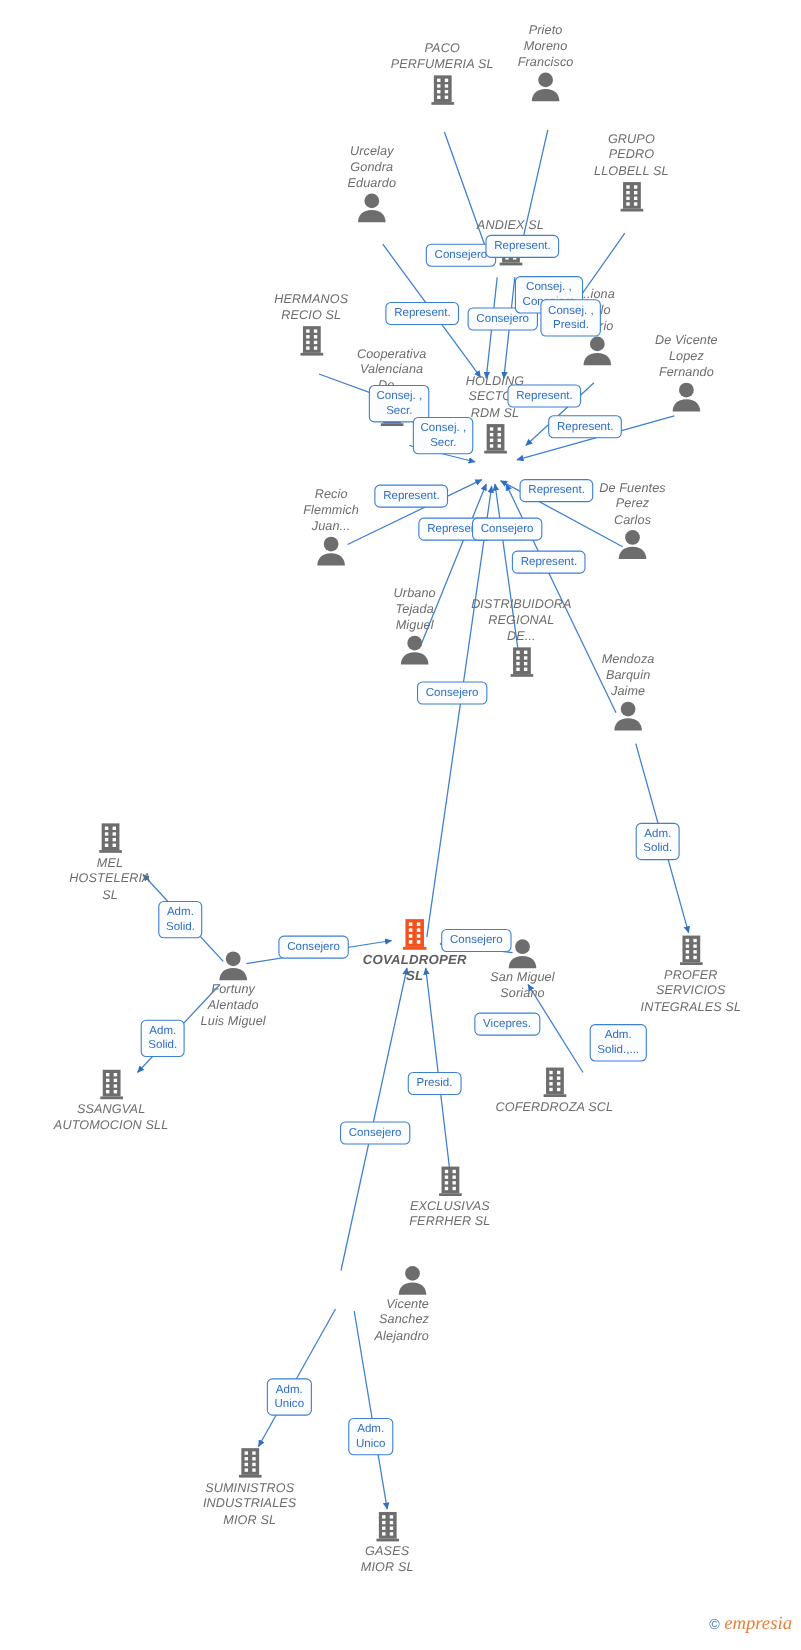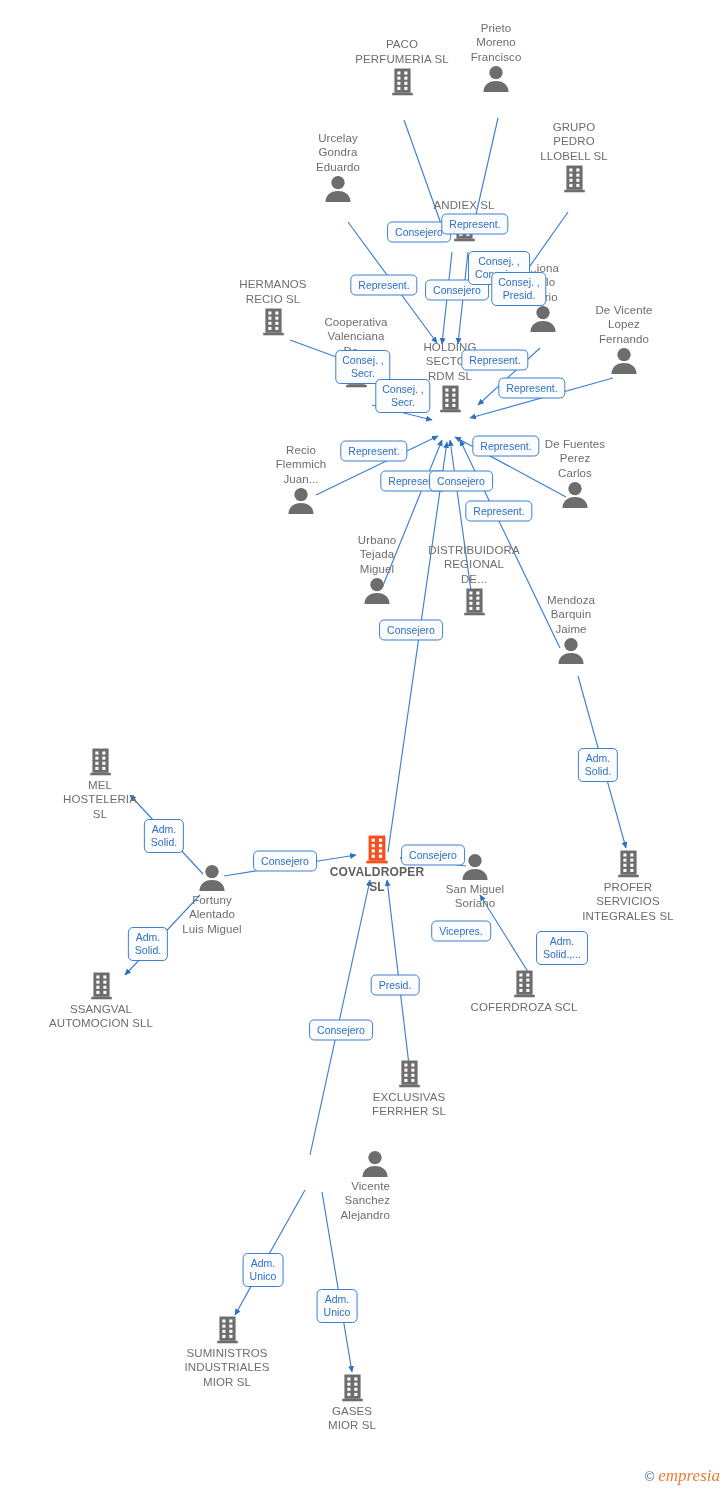--- a/index.html
+++ b/index.html
@@ -5,21 +5,21 @@
   html,body{margin:0;padding:0;background:#ffffff;}
   body{
     width:728px;height:1500px;position:relative;overflow:hidden;
     font-family:"Liberation Sans", sans-serif;
     -webkit-font-smoothing:antialiased;
   }
   #canvas{position:absolute;inset:0;width:728px;height:1500px;}
   svg.edges{position:absolute;left:0;top:0;width:728px;height:1500px;pointer-events:none;}
 
   
-  .node{position:absolute;transform:translate(-50%,0);text-align:center;width:150px;}
+  .node{position:absolute;transform:translate(-50%,0);text-align:center;width:150px;font-style:italic;}
   .node .glyph{display:block;margin:0 auto;line-height:0;}
   .node .nlabel{
     display:block;margin-top:1px;
     font-size:11.5px;line-height:14.6px;color:#6d6d6d;
     letter-spacing:.1px;white-space:pre-line;font-weight:400;
   }
   .node.label-above .nlabel{margin-top:0;margin-bottom:1px;}
   .node.highlight .nlabel{color:#5e5e5e;font-weight:700;font-size:12px;letter-spacing:.2px;}
 
   
@@ -145,21 +145,21 @@
               <rect x="19.5" y="6" width="4.2" height="4.2"></rect>
               <rect x="10" y="13" width="4.2" height="4.2"></rect>
               <rect x="19.5" y="13" width="4.2" height="4.2"></rect>
               <rect x="10" y="20" width="4.2" height="4.2"></rect>
               <rect x="19.5" y="20" width="4.2" height="4.2"></rect>
               <rect x="10" y="27" width="4.2" height="4.2"></rect>
               <rect x="19.5" y="27" width="4.2" height="4.2"></rect>
             </g>
           </svg></span>
       </div>
-      <div class="node label-above" style="left: 273px; top: 265.3px; margin-top: 12px;">
+      <div class="node label-above" style="left: 283px; top: 265.3px;">
         <span class="nlabel">HERMANOS
 RECIO SL</span>
         <span class="glyph"><svg width="25" height="29.5" viewBox="0 0 34 40">
             <rect x="6" y="2" width="22" height="33" fill="#6d6d6d"></rect>
             <rect x="3" y="35" width="28" height="3.4" fill="#6d6d6d"></rect>
             <g fill="#ffffff">
               <rect x="10" y="6" width="4.2" height="4.2"></rect>
               <rect x="19.5" y="6" width="4.2" height="4.2"></rect>
               <rect x="10" y="13" width="4.2" height="4.2"></rect>
               <rect x="19.5" y="13" width="4.2" height="4.2"></rect>
@@ -365,21 +365,21 @@
               <rect x="19.5" y="13" width="4.2" height="4.2"></rect>
               <rect x="10" y="20" width="4.2" height="4.2"></rect>
               <rect x="19.5" y="20" width="4.2" height="4.2"></rect>
               <rect x="10" y="27" width="4.2" height="4.2"></rect>
               <rect x="19.5" y="27" width="4.2" height="4.2"></rect>
             </g>
           </svg></span>
         <span class="nlabel">SSANGVAL
 AUTOMOCION SLL</span>
       </div>
-      <div class="node " style="left: 524px; top: 969.25px;">
+      <div class="node " style="left: 504px; top: 969.25px;">
         <span class="glyph"><svg width="25" height="29.5" viewBox="0 0 34 40">
             <rect x="6" y="2" width="22" height="33" fill="#6d6d6d"></rect>
             <rect x="3" y="35" width="28" height="3.4" fill="#6d6d6d"></rect>
             <g fill="#ffffff">
               <rect x="10" y="6" width="4.2" height="4.2"></rect>
               <rect x="19.5" y="6" width="4.2" height="4.2"></rect>
               <rect x="10" y="13" width="4.2" height="4.2"></rect>
               <rect x="19.5" y="13" width="4.2" height="4.2"></rect>
               <rect x="10" y="20" width="4.2" height="4.2"></rect>
               <rect x="19.5" y="20" width="4.2" height="4.2"></rect>

